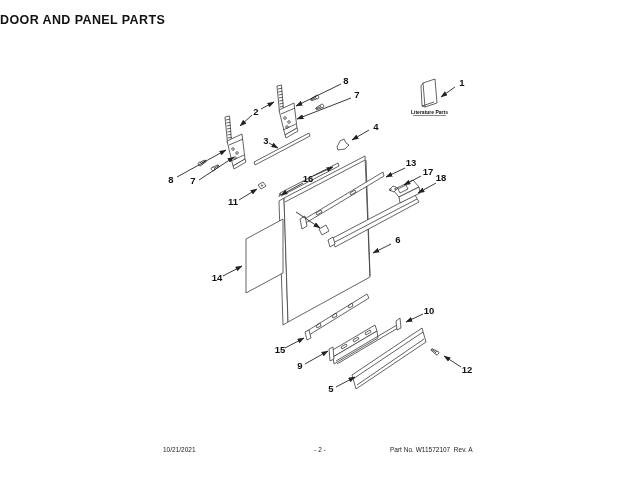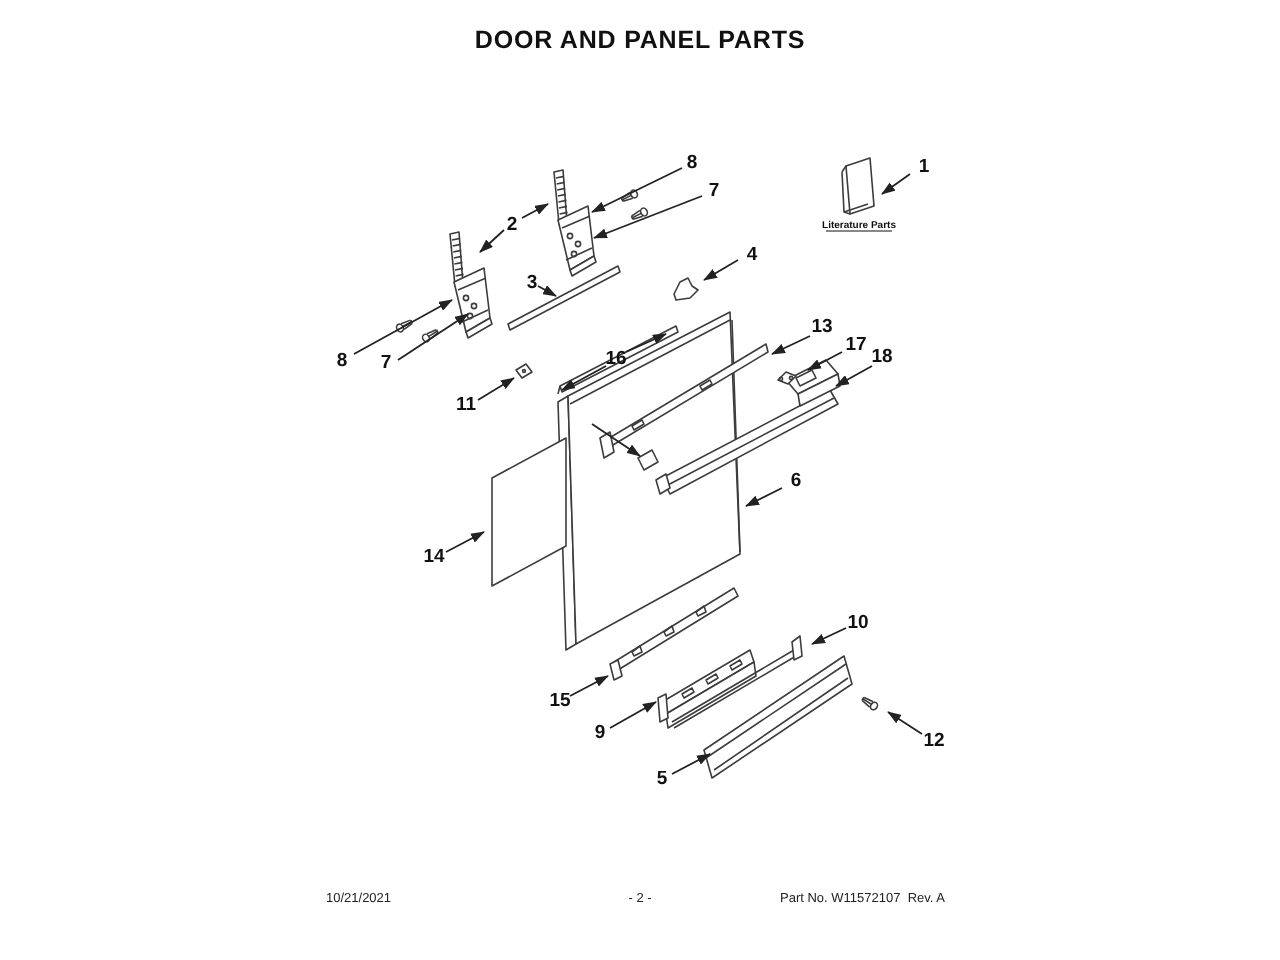--- a/index.html
+++ b/index.html
@@ -1,18 +1,18 @@
 <!DOCTYPE html>
 <html><head>
 <meta charset="utf-8">
 <style>
   html,body{margin:0;padding:0;background:#e8e8e8;}
   .sheet{position:relative;width:640px;height:480px;background:#ffffff;
          font-family:"Liberation Sans",sans-serif;overflow:hidden;}
-  .title{position:absolute;top:13px;left:0;width:100%;text-align:center;margin:0;
+  .title{position:absolute;top:13px;left:0;width:100%;text-align:left;margin:0;
          font-size:12.5px;font-weight:bold;letter-spacing:.4px;color:#111;}
   svg.diagram{position:absolute;left:0;top:0;}
   .co{font-size:9.5px;font-weight:bold;fill:#111;text-anchor:middle;}
   .lit{font-size:5px;font-weight:bold;fill:#111;text-anchor:middle;}
   .footer span{position:absolute;top:446px;font-size:6.5px;color:#222;white-space:pre;}
   .f-date{left:163px;}
   .f-page{left:0;right:0;text-align:center;}
   .f-part{left:390px;}
 </style>
 </head>

